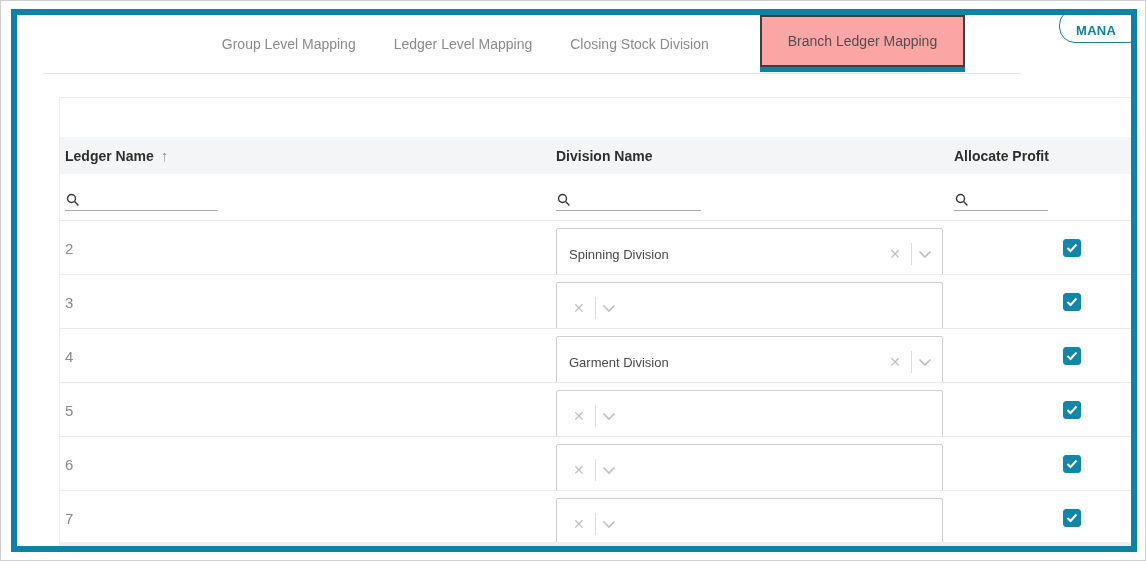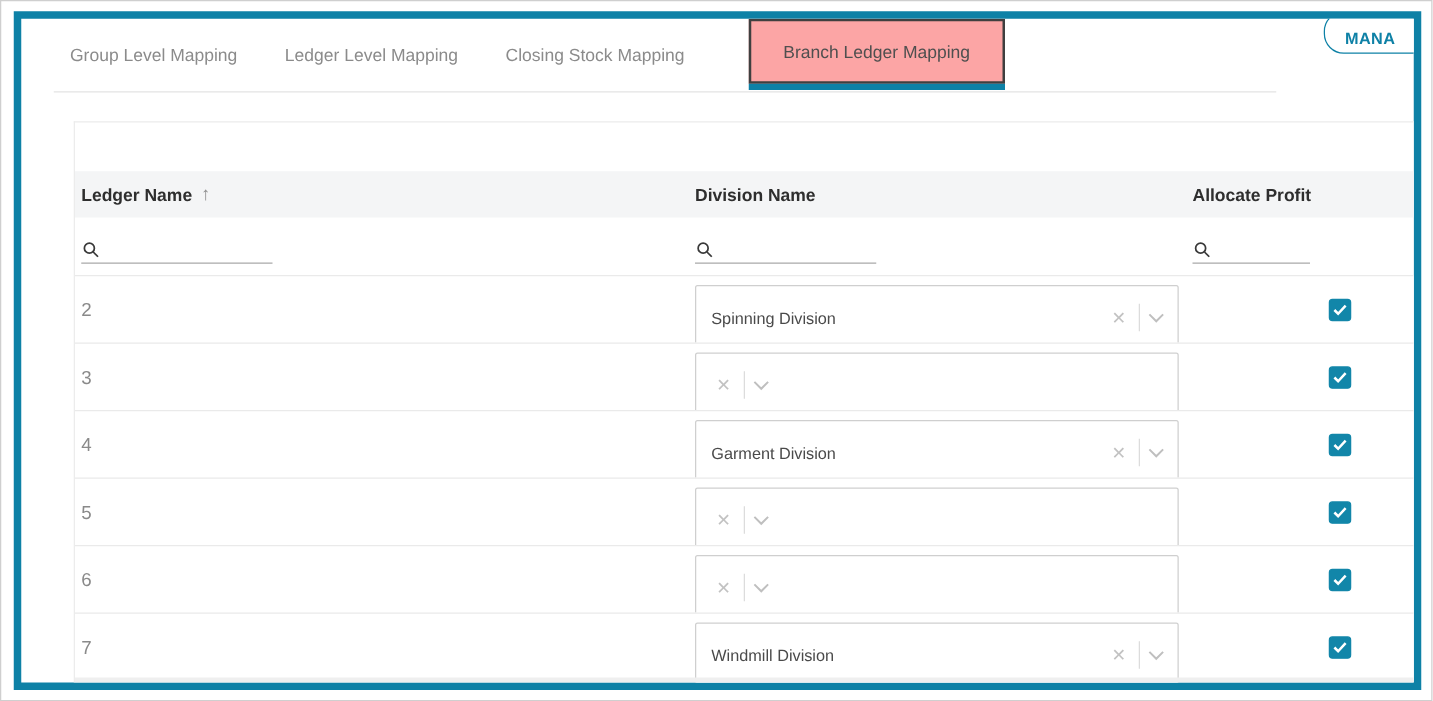--- a/index.html
+++ b/index.html
@@ -26,20 +26,21 @@
     width:1126px;height:543px;
     border:6px solid var(--accent);
     background:#ffffff;
     overflow:hidden;
   }
   
   .tabbar{
     position:absolute;left:0;top:0;right:0;height:58px;
     display:flex;align-items:center;
     padding-left:20px;
+    justify-content:center;
   }
   .tab{
     padding:0 19px;
     font-size:14px;
     color:#8b8b8b;
     white-space:nowrap;
     cursor:pointer;
   }
   .tab-active-box{
     align-self:flex-start;
@@ -188,21 +189,21 @@
 </style>
 </head>
 <body>
 
 <div class="stage">
   <div class="frame">
 
     <div class="tabbar" id="tabbar">
         <div class="tab">Group Level Mapping</div>
         <div class="tab">Ledger Level Mapping</div>
-        <div class="tab">Closing Stock Mapping</div>
+        <div class="tab">Closing Stock Division</div>
         <div class="tab-active-box">
           <div class="tab">Branch Ledger Mapping</div>
         </div>
       </div>
     <div class="tab-divider"></div>
 
     <button class="manage-btn">MANA</button>
 
     <div class="panel">
 
@@ -325,21 +326,20 @@
     </div>
     <div class="checkbox checked">
       <svg width="12" height="10" viewBox="0 0 12 10">
         <path d="M1.5 5 L4.5 8 L10.5 1.5" fill="none" stroke="#ffffff" stroke-width="2"></path>
       </svg>
     </div>
   </div>
           <div class="trow">
     <div class="cell-num">7</div>
     <div class="dropdown">
-      <span class="dd-text">Windmill Division</span>
       <span class="dd-clear">✕</span>
       <span class="dd-sep"></span>
       <span class="dd-chev">
         <svg width="14" height="9" viewBox="0 0 14 9">
           <path d="M1.5 1.5 L7 7 L12.5 1.5" fill="none" stroke="#bfbfbf" stroke-width="1.6"></path>
         </svg>
       </span>
     </div>
     <div class="checkbox checked">
       <svg width="12" height="10" viewBox="0 0 12 10">

